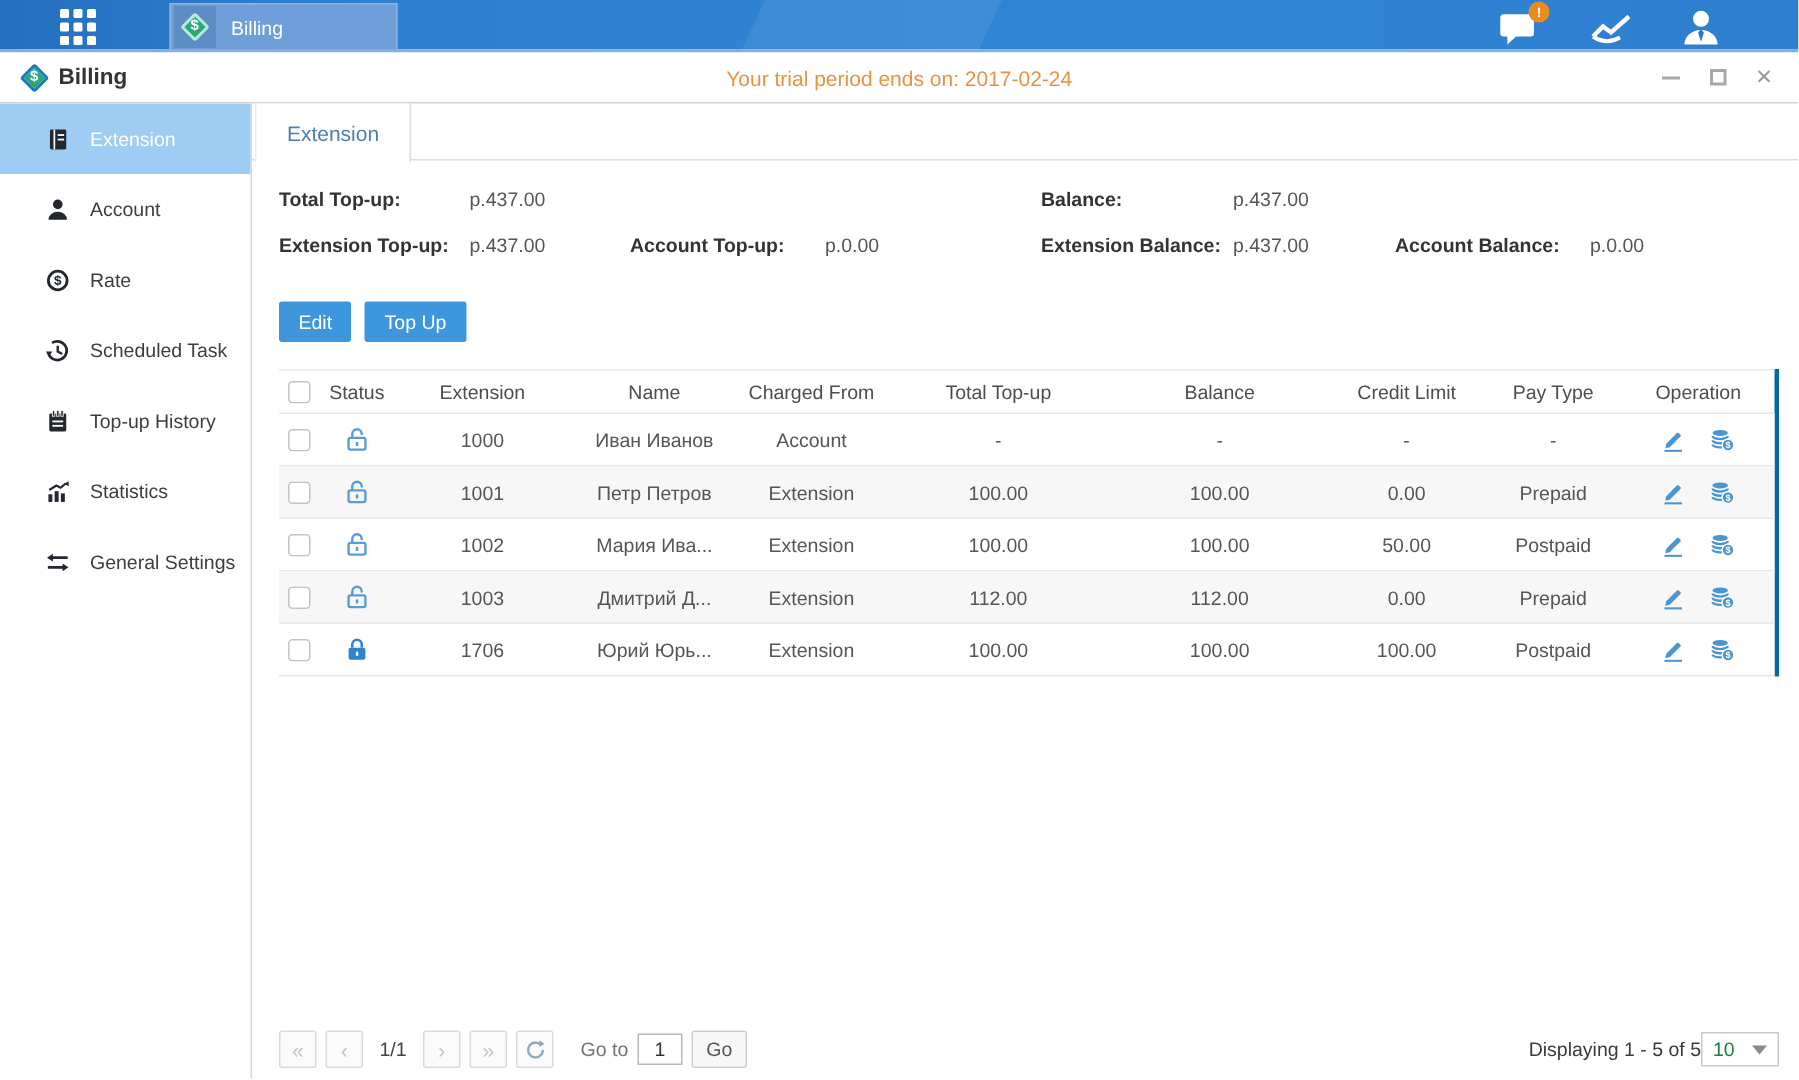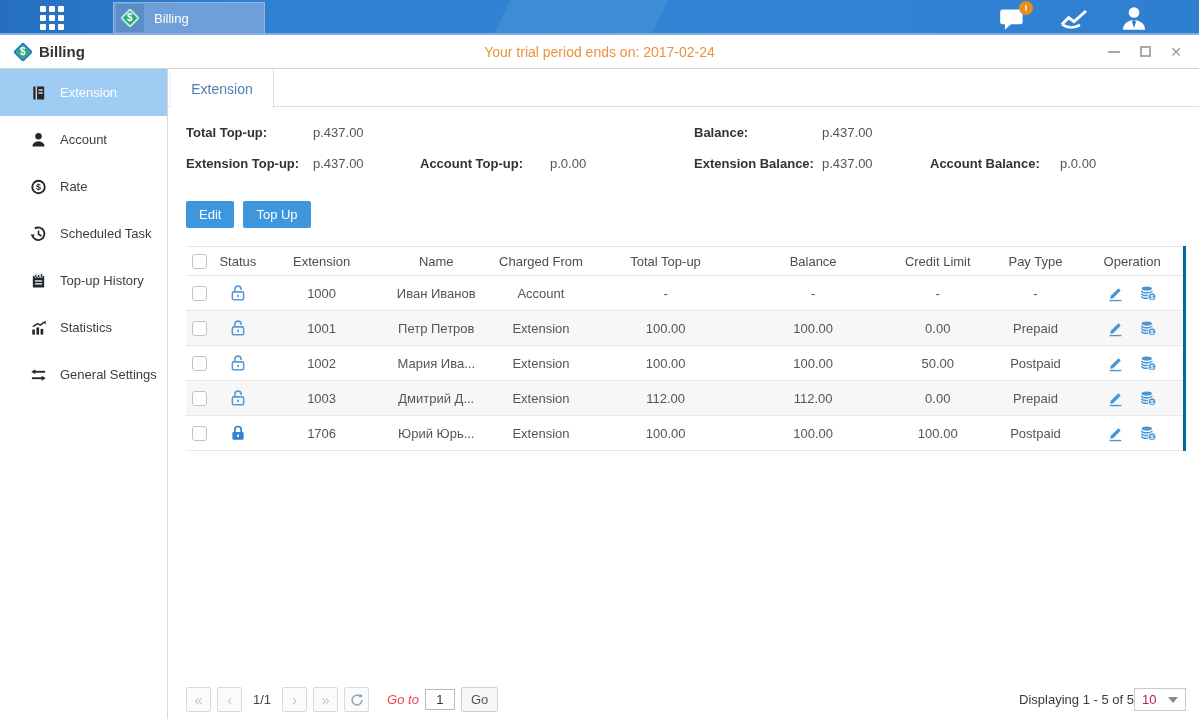--- a/index.html
+++ b/index.html
@@ -86,28 +86,28 @@
   .lock.locked svg[data-variant="locked"] { display:block; }
   .op-icon { cursor:pointer; display:flex; }
 
   
   .pager { position:absolute; left:18px; right:13px; bottom:7px; display:flex; align-items:center;
     justify-content:space-between; font-size:13px; color:#555; }
   .pg-left { display:flex; align-items:center; gap:6px; }
   .pg-btn { width:25px; height:25px; border:1px solid #dadada; background:#fbfbfb; border-radius:2px;
     display:flex; align-items:center; justify-content:center; color:#c3c3c3; font-size:14px; cursor:pointer; }
   .pg-num { margin:0 5px; color:#444; }
-  .goto-label { margin-left:12px; color:#ef4444;font-style:italic; }
+  .goto-label { margin-left:12px; color:#737373; }
   .goto-input { width:30px; height:21px; border:1px solid #b9b9b9; text-align:center; font-size:13px;
     color:#333; font-family:inherit; }
   .go-btn { height:25px; padding:0 9px; border:1px solid #cfcfcf; background:#f7f7f7; color:#555;
     border-radius:2px; font-size:13px; cursor:pointer; font-family:inherit; }
   .pg-right { display:flex; align-items:center; color:#3a3a3a; }
   .page-size { width:52px; height:23px; border:1px solid #c9c9c9; background:#fff; display:flex;
-    align-items:center; justify-content:space-between; padding:0 7px; cursor:pointer; color:#be185d; }
+    align-items:center; justify-content:space-between; padding:0 7px; cursor:pointer; color:#15803d; }
   .caret { width:0; height:0; border-left:5px solid transparent; border-right:5px solid transparent;
     border-top:6px solid #8a8a8a; }
 </style>
 </head>
 <body>
 
 <div class="topbar">
   <div class="app-launcher">
     <i></i>
       <i></i>

